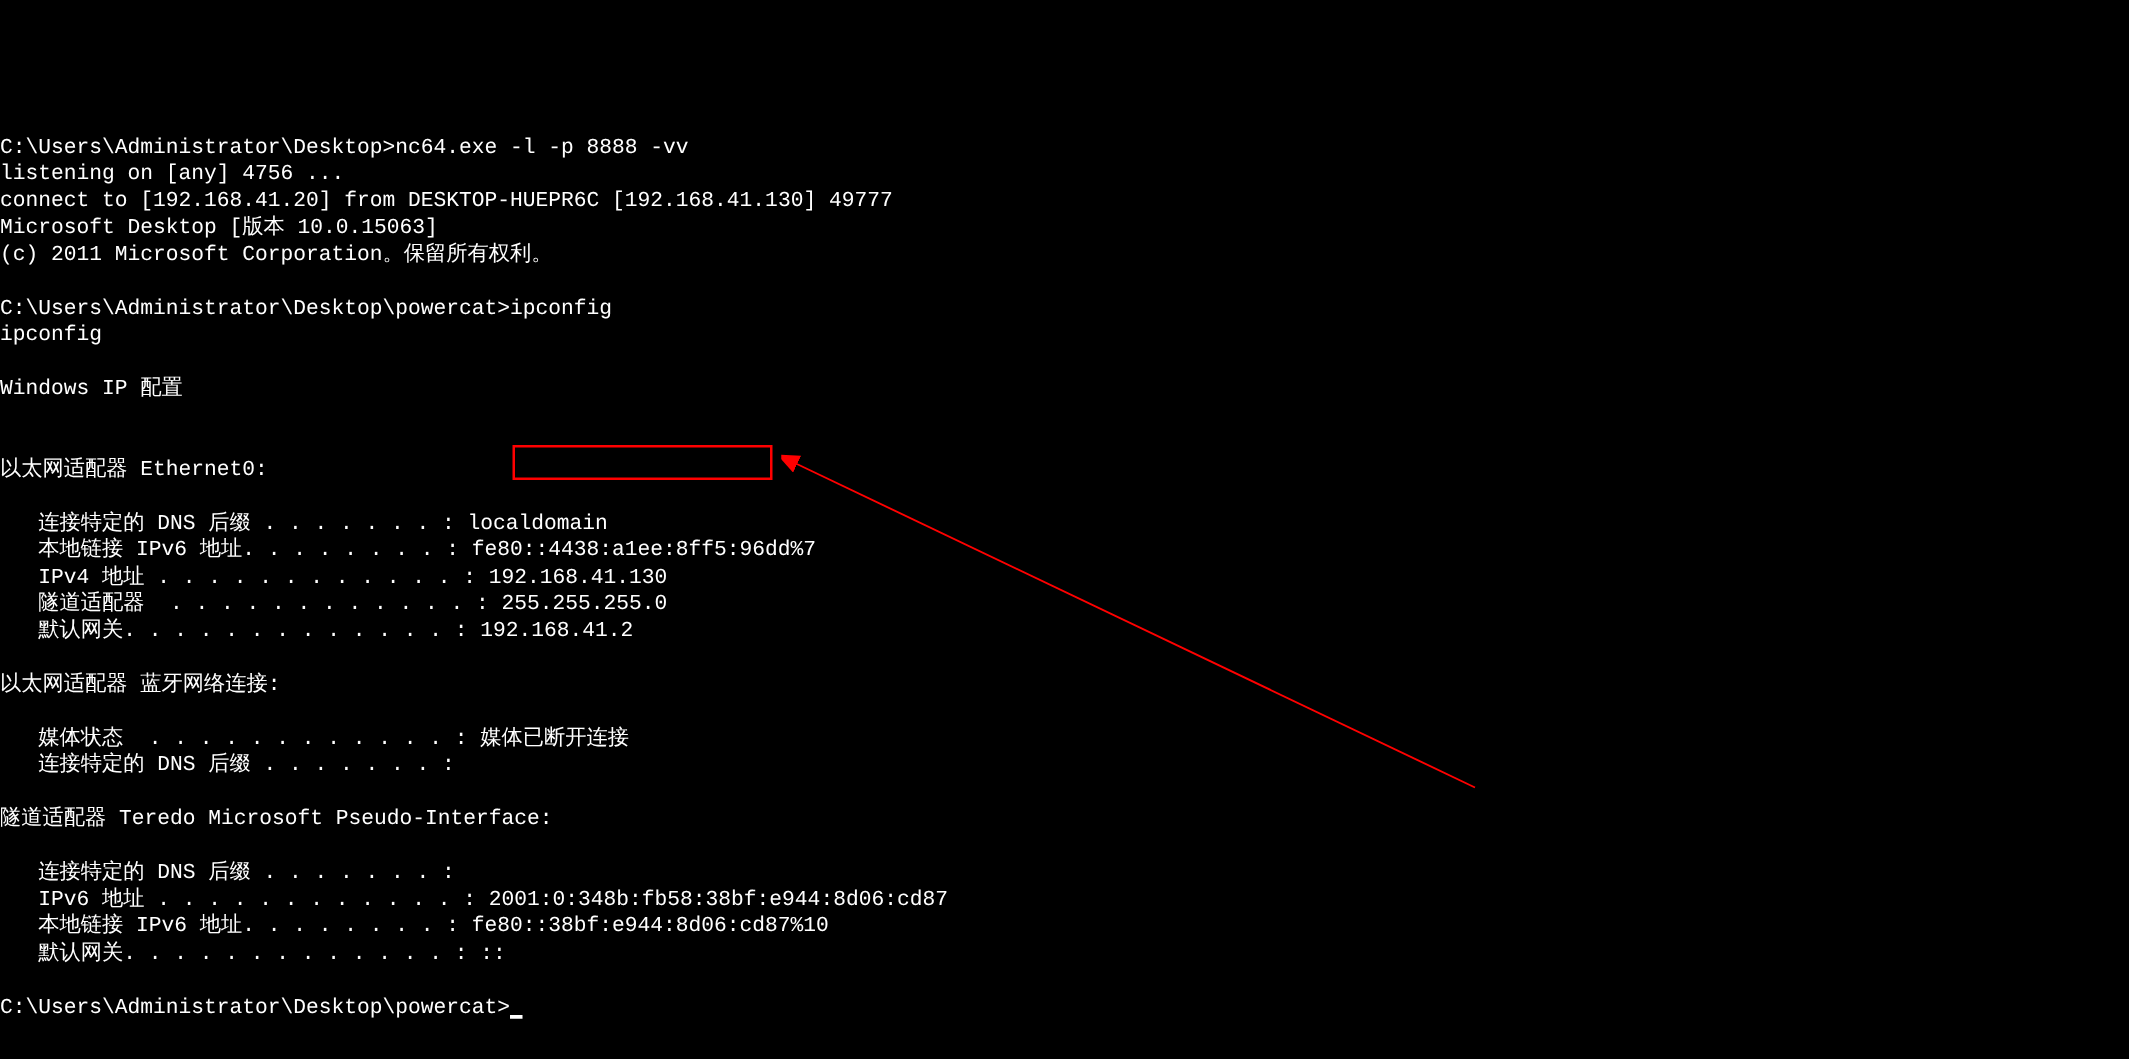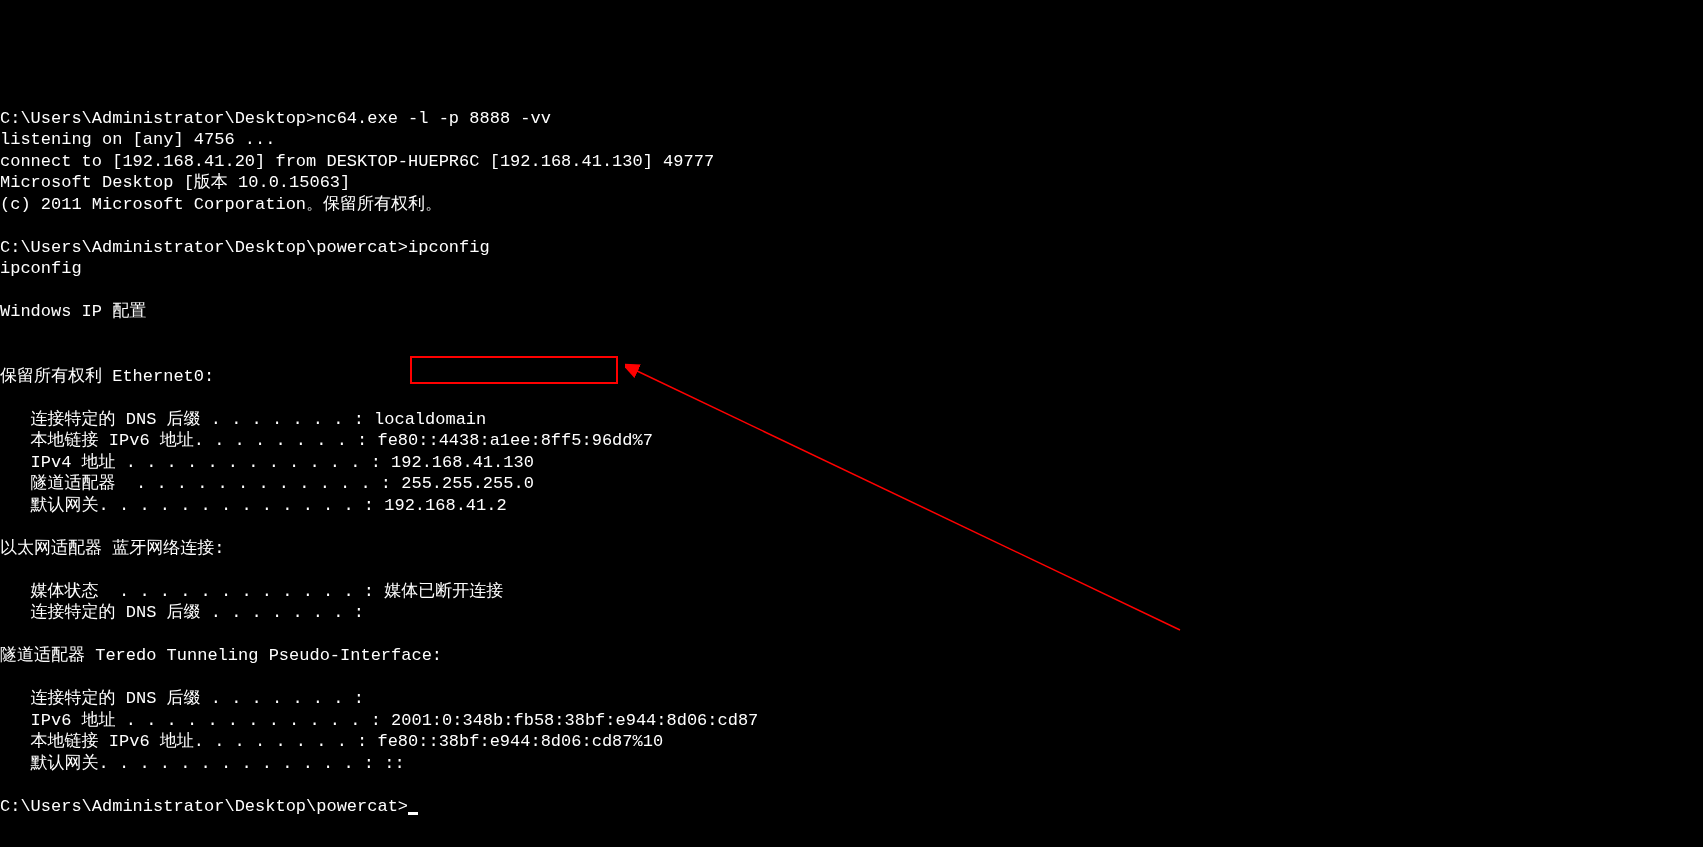--- a/index.html
+++ b/index.html
@@ -60,34 +60,34 @@
 <span>connect to [192.168.41.20] from DESKTOP-HUEPR6C [192.168.41.130] 49777</span>
 <span>Microsoft Desktop [版本 10.0.15063]</span>
 <span>(c) 2011 Microsoft Corporation。保留所有权利。</span>
 <span></span>
 <span>C:\Users\Administrator\Desktop\powercat&gt;ipconfig</span>
 <span>ipconfig</span>
 <span></span>
 <span>Windows IP 配置</span>
 <span></span>
 <span></span>
-<span>保留所有权利 Ethernet0:</span>
+<span>以太网适配器 Ethernet0:</span>
 <span></span>
 <span>   连接特定的 DNS 后缀 . . . . . . . : localdomain</span>
 <span>   本地链接 IPv6 地址. . . . . . . . : fe80::4438:a1ee:8ff5:96dd%7</span>
 <span>   IPv4 地址 . . . . . . . . . . . . : 192.168.41.130</span>
 <span>   隧道适配器  . . . . . . . . . . . . : 255.255.255.0</span>
 <span>   默认网关. . . . . . . . . . . . . : 192.168.41.2</span>
 <span></span>
 <span>以太网适配器 蓝牙网络连接:</span>
 <span></span>
 <span>   媒体状态  . . . . . . . . . . . . : 媒体已断开连接</span>
 <span>   连接特定的 DNS 后缀 . . . . . . . : </span>
 <span></span>
-<span>隧道适配器 Teredo Tunneling Pseudo-Interface:</span>
+<span>隧道适配器 Teredo Microsoft Pseudo-Interface:</span>
 <span></span>
 <span>   连接特定的 DNS 后缀 . . . . . . . : </span>
 <span>   IPv6 地址 . . . . . . . . . . . . : 2001:0:348b:fb58:38bf:e944:8d06:cd87</span>
 <span>   本地链接 IPv6 地址. . . . . . . . : fe80::38bf:e944:8d06:cd87%10</span>
 <span>   默认网关. . . . . . . . . . . . . : ::</span>
 <span></span>
 <span>C:\Users\Administrator\Desktop\powercat&gt;</span><span class="cursor"></span>
 </div>
 
 <div class="highlight-box"></div>

